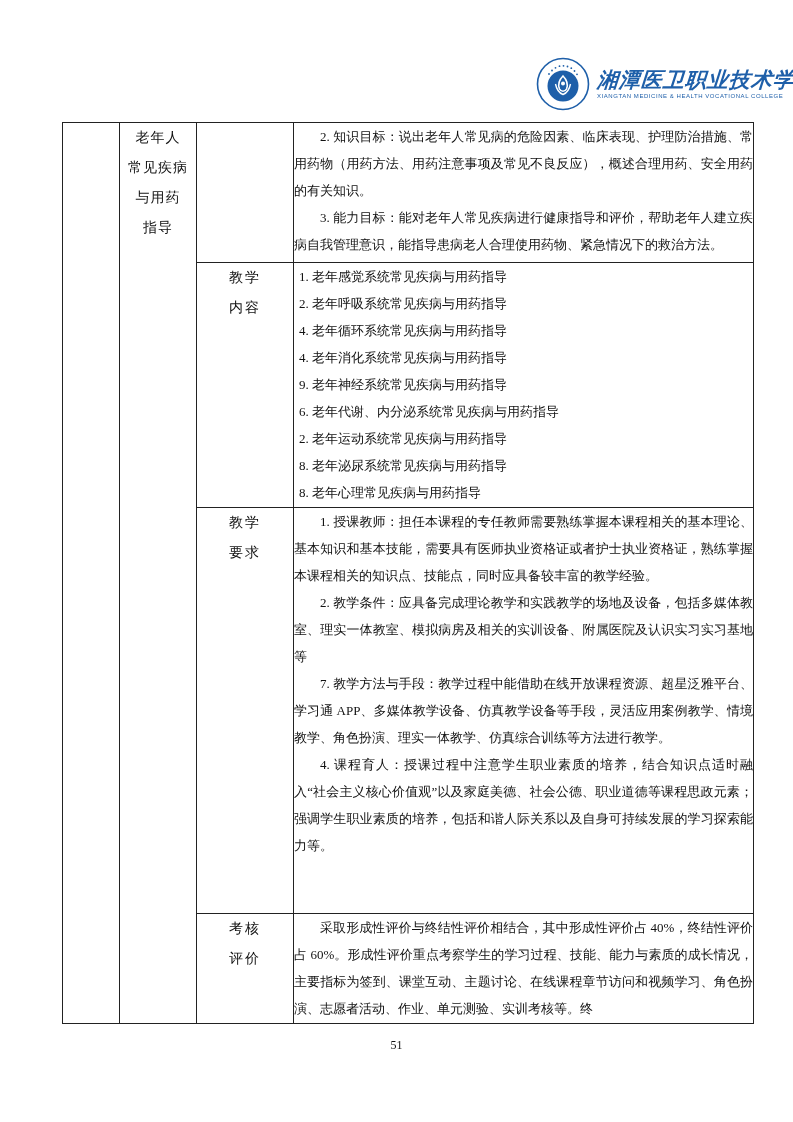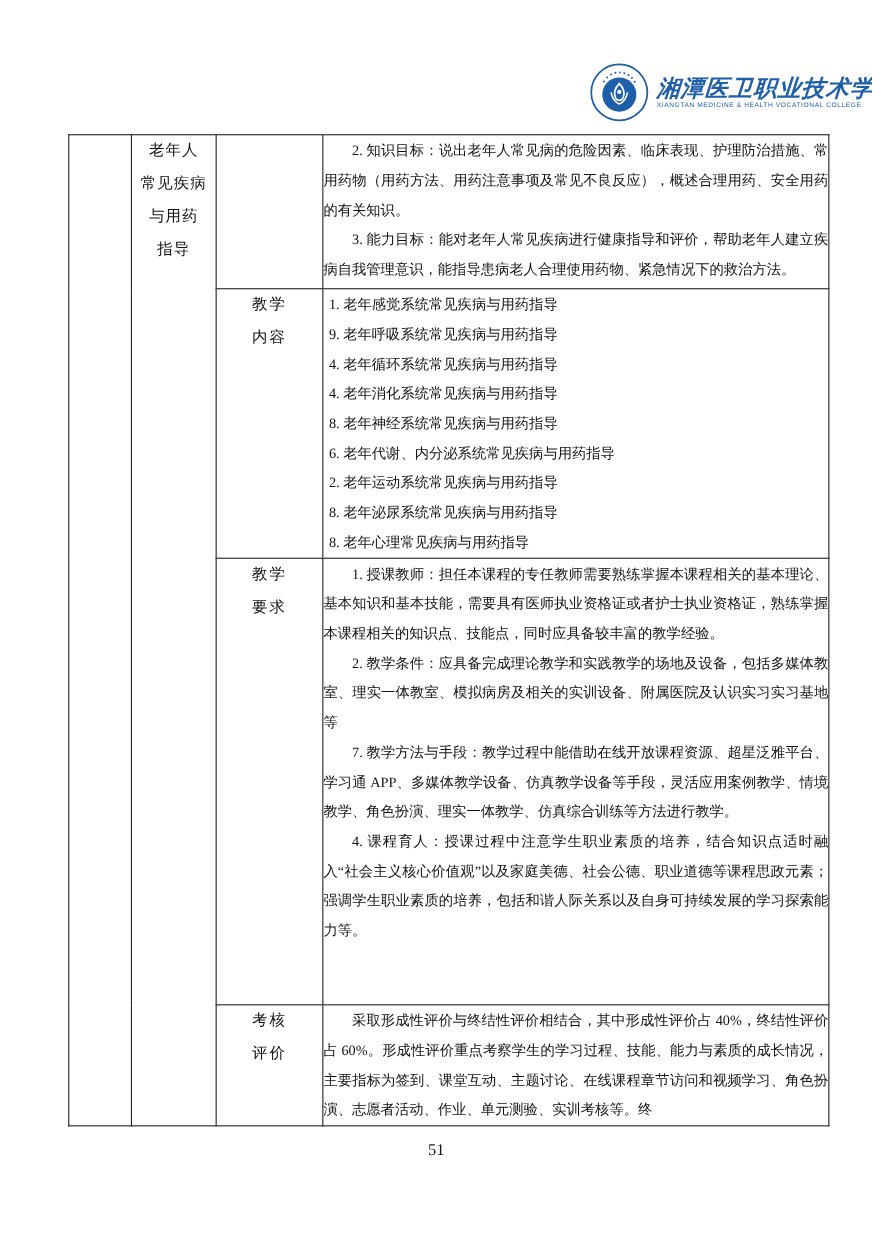--- a/index.html
+++ b/index.html
@@ -93,21 +93,21 @@
   }
   tr.r-objectives{height:140px;}
   tr.r-content{height:245px;}
   tr.r-require{height:406px;}
   tr.r-eval{height:110px;}
   
   .page-number{
     position:absolute;
     left:0;right:0;top:1038px;
     text-align:center;
-    font-size:15px;
+    font-size:12px;
   }
 </style>
 </head>
 <body>
 
 <div class="page">
 
   <div class="logo">
     <svg class="emblem" viewBox="0 0 54 54">
       <circle cx="27" cy="27" r="25.5" fill="#ffffff" stroke="#1e5fa9" stroke-width="1.6"></circle>
@@ -151,24 +151,24 @@
         <p>3. 能力目标：能对老年人常见疾病进行健康指导和评价，帮助老年人建立疾病自我管理意识，能指导患病老人合理使用药物、紧急情况下的救治方法。</p>
       </td>
     </tr>
     <tr class="r-content">
       <td class="col-label label-cell">
         <div>教学</div>
         <div>内容</div>
       </td>
       <td class="col-content content-cell items">
         <p>1. 老年感觉系统常见疾病与用药指导</p>
-        <p>9. 老年呼吸系统常见疾病与用药指导</p>
+        <p>2. 老年呼吸系统常见疾病与用药指导</p>
         <p>4. 老年循环系统常见疾病与用药指导</p>
         <p>4. 老年消化系统常见疾病与用药指导</p>
-        <p>8. 老年神经系统常见疾病与用药指导</p>
+        <p>9. 老年神经系统常见疾病与用药指导</p>
         <p>6. 老年代谢、内分泌系统常见疾病与用药指导</p>
         <p>2. 老年运动系统常见疾病与用药指导</p>
         <p>8. 老年泌尿系统常见疾病与用药指导</p>
         <p>8. 老年心理常见疾病与用药指导</p>
       </td>
     </tr>
     <tr class="r-require">
       <td class="col-label label-cell">
         <div>教学</div>
         <div>要求</div>

